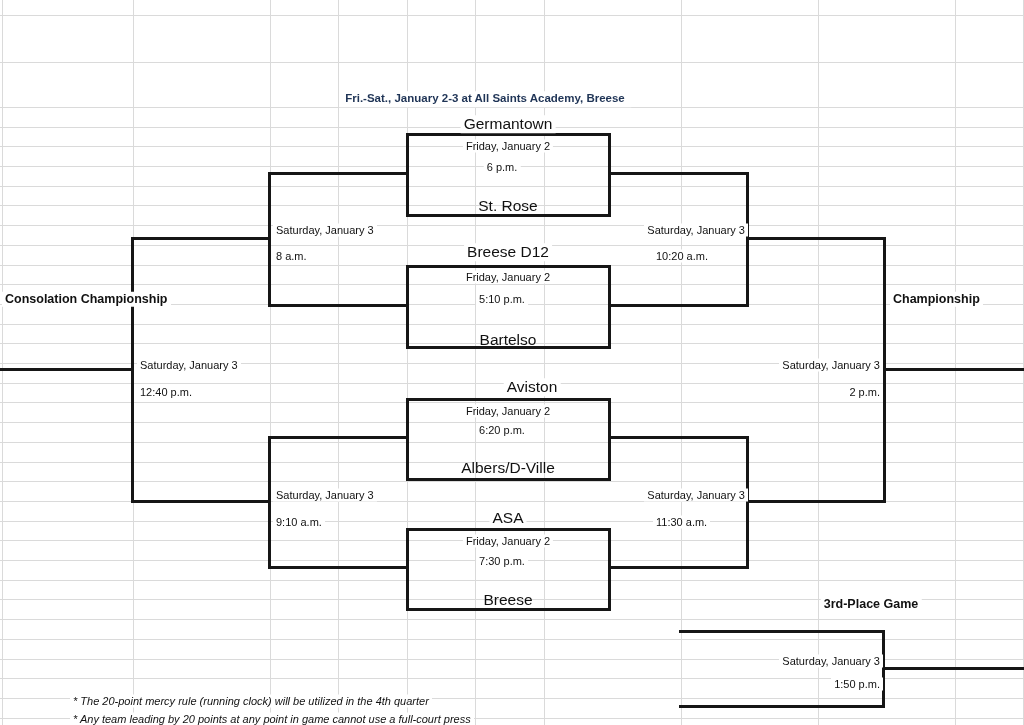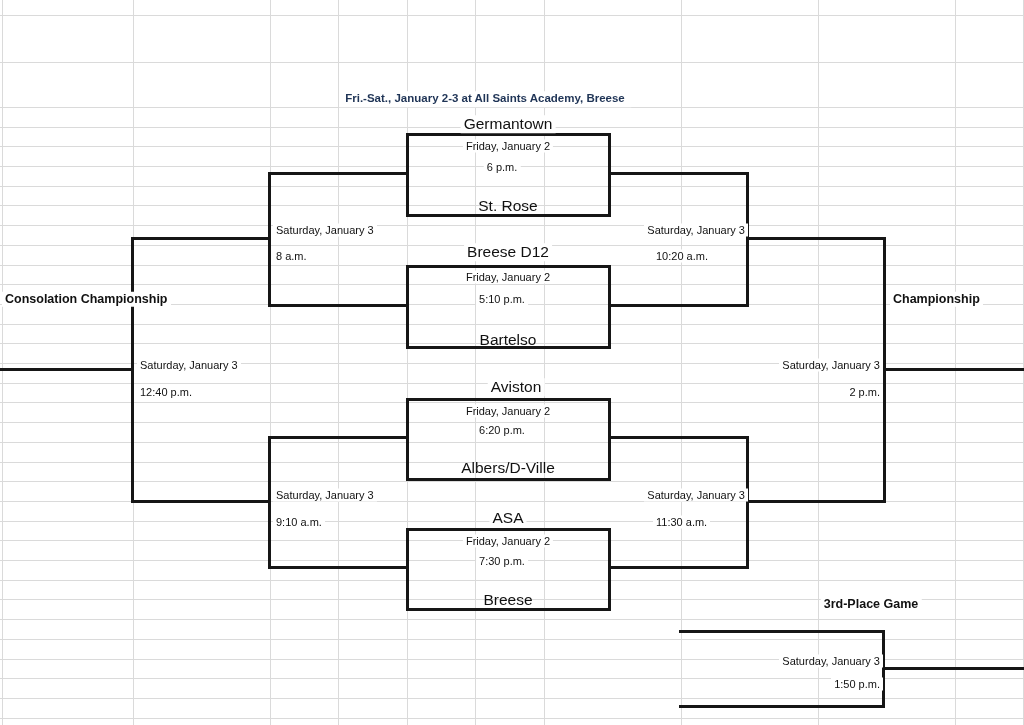--- a/index.html
+++ b/index.html
@@ -52,21 +52,21 @@
   <div class="txt dt ctr" style="left:502px; top:167px">6 p.m.</div>
   <div class="txt team ctr nobg" style="left:508px; top:206px">St. Rose</div>
 
   <div class="box" style="top:265px; height:84px"></div>
   <div class="txt team ctr" style="left:508px; top:252px">Breese D12</div>
   <div class="txt dt ctr" style="left:508px; top:277px">Friday, January 2</div>
   <div class="txt dt ctr" style="left:502px; top:299px">5:10 p.m.</div>
   <div class="txt team ctr nobg" style="left:508px; top:340px">Bartelso</div>
 
   <div class="box" style="top:398px; height:83px"></div>
-  <div class="txt team ctr" style="left:516px; top:387px">Aviston</div>
+  <div class="txt team ctr" style="left:532px; top:387px">Aviston</div>
   <div class="txt dt ctr" style="left:508px; top:411px">Friday, January 2</div>
   <div class="txt dt ctr" style="left:502px; top:430px">6:20 p.m.</div>
   <div class="txt team ctr nobg" style="left:508px; top:468px">Albers/D-Ville</div>
 
   <div class="box" style="top:528px; height:83px"></div>
   <div class="txt team ctr" style="left:508px; top:518px">ASA</div>
   <div class="txt dt ctr" style="left:508px; top:541px">Friday, January 2</div>
   <div class="txt dt ctr" style="left:502px; top:561px">7:30 p.m.</div>
   <div class="txt team ctr nobg" style="left:508px; top:600px">Breese</div>
 
@@ -111,14 +111,16 @@
   <div class="txt dt vc" style="right:141px; top:392px">2 p.m.</div>
 
   <div class="txt lbl ctr" style="left:871px; top:604px">3rd-Place Game</div>
   <div class="hl" style="left:679px; top:630px; width:206px"></div>
   <div class="hl" style="left:679px; top:705px; width:206px"></div>
   <div class="vl" style="left:882px; top:630px; height:78px"></div>
   <div class="hl" style="left:885px; top:667px; width:139px"></div>
   <div class="txt dt vc" style="right:141px; top:661px">Saturday, January 3</div>
   <div class="txt dt vc" style="right:141px; top:684px">1:50 p.m.</div>
 
+  <div class="txt note vc" style="left:70px; top:701px">* The 20-point mercy rule (running clock) will be utilized in the 4th quarter</div>
+  <div class="txt note vc" style="left:70px; top:719px">* Any team leading by 20 points at any point in game cannot use a full-court press</div>
 
 </div>
 
 </body></html>

